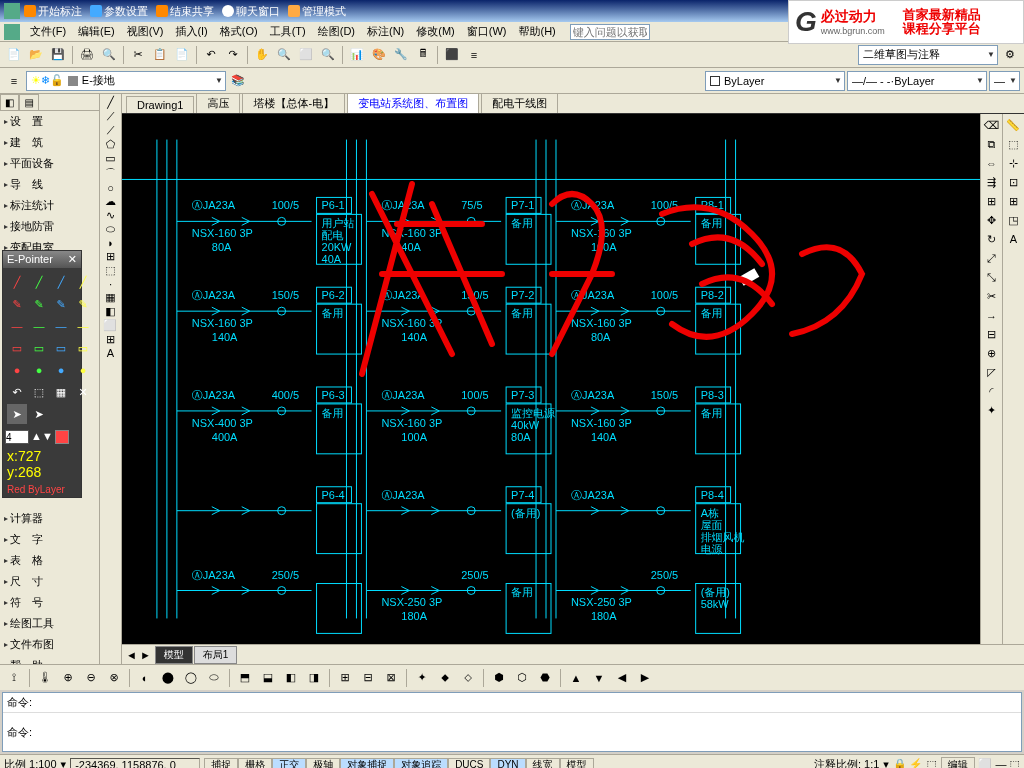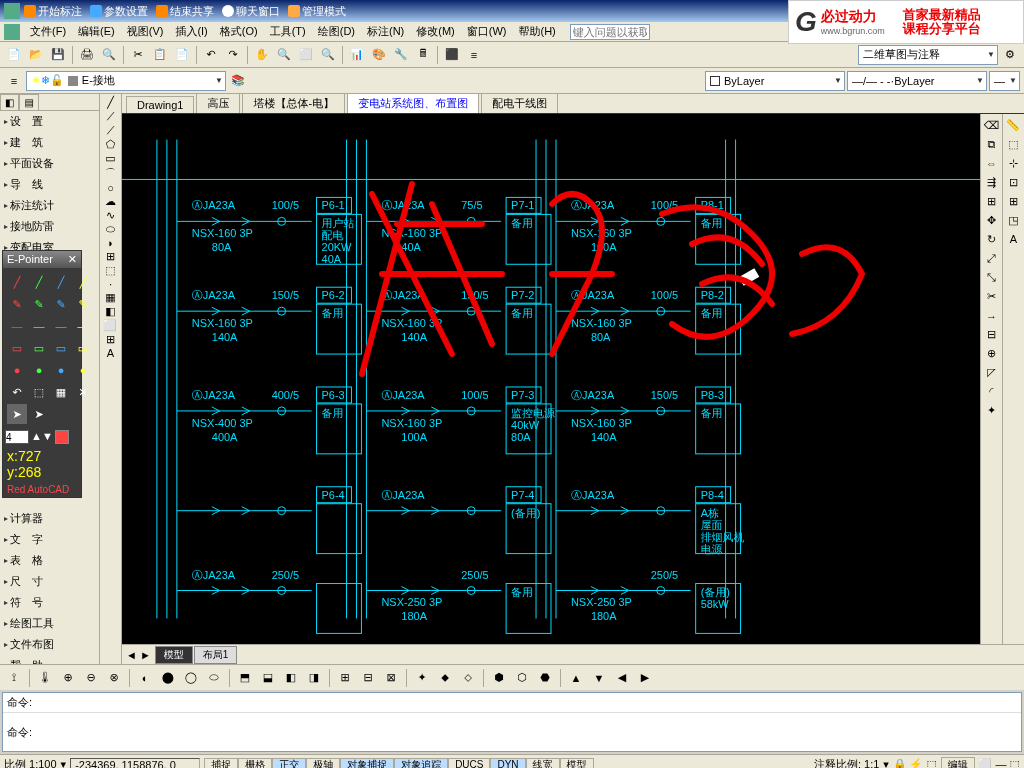--- a/index.html
+++ b/index.html
@@ -504,21 +504,21 @@
     <div class="tool">✕</div>
     <div class="tool" style="background:#666">➤</div>
     <div class="tool">➤</div>
   </div>
   <div style="background:#3a3a3a;padding:2px;display:flex;gap:2px">
     <input style="width: 24px; background: rgb(255, 255, 255); border: 1px solid rgb(85, 85, 85); font-size: 10px;" value="4">
     <span style="color:#fff">▲▼</span>
     <span style="width:14px;height:14px;background:#f44;border:1px solid #888"></span>
   </div>
   <div class="stat">x:727  y:268</div>
-  <div class="stat2">Red AutoCAD</div>
+  <div class="stat2">Red ByLayer</div>
 </div>
 
 <div class="btoolbar">
   <div class="tbtn">⟟</div>
   <div class="sep"></div>
   <div class="tbtn">🌡</div>
   <div class="tbtn">⊕</div>
   <div class="tbtn">⊖</div>
   <div class="tbtn">⊗</div>
   <div class="sep"></div>

